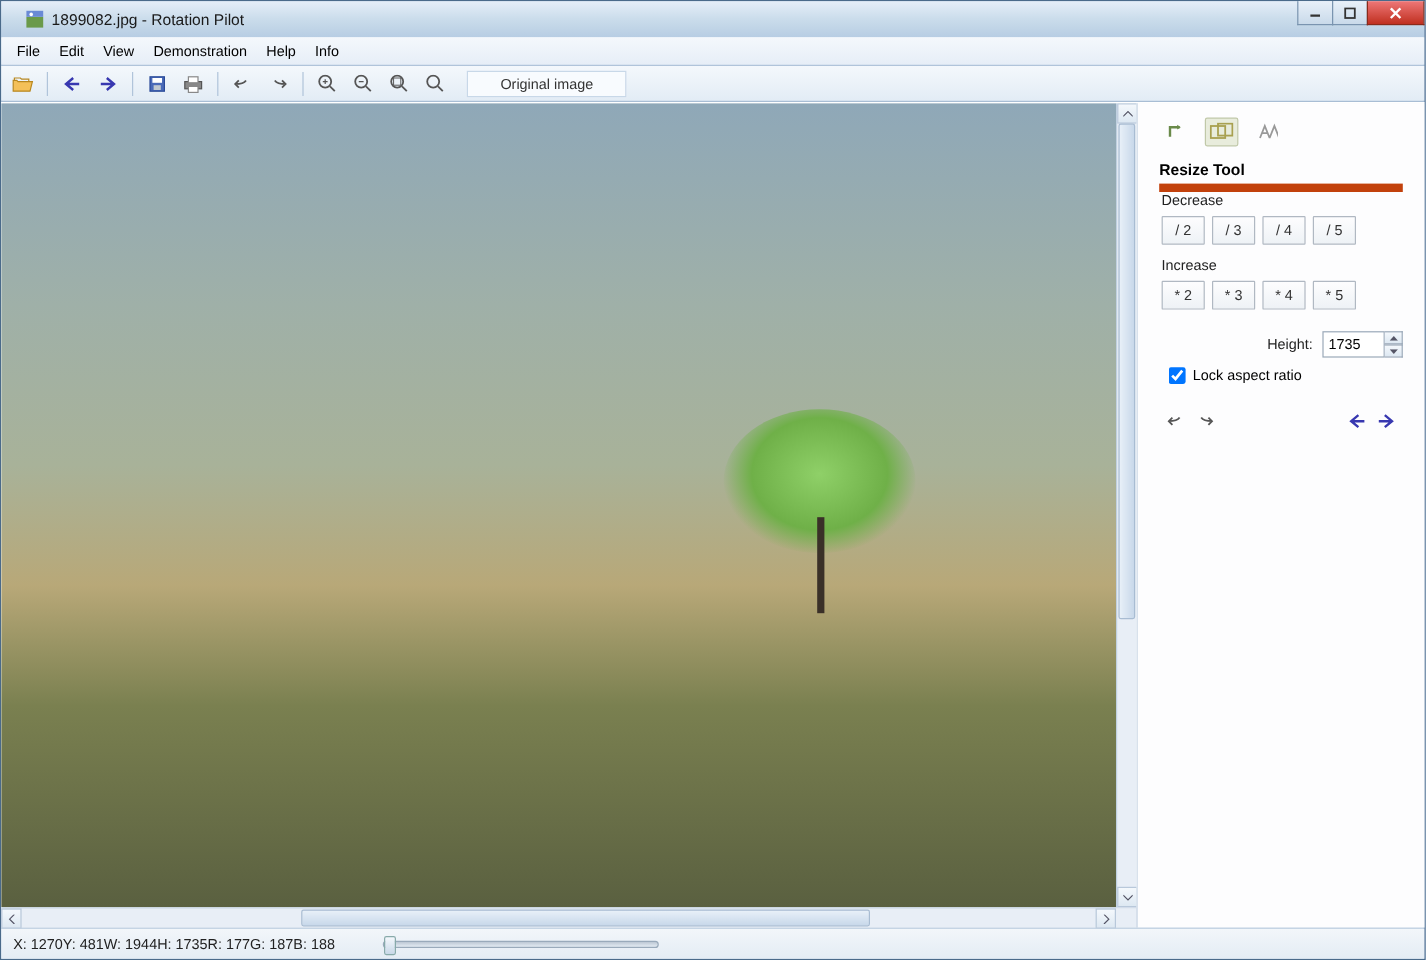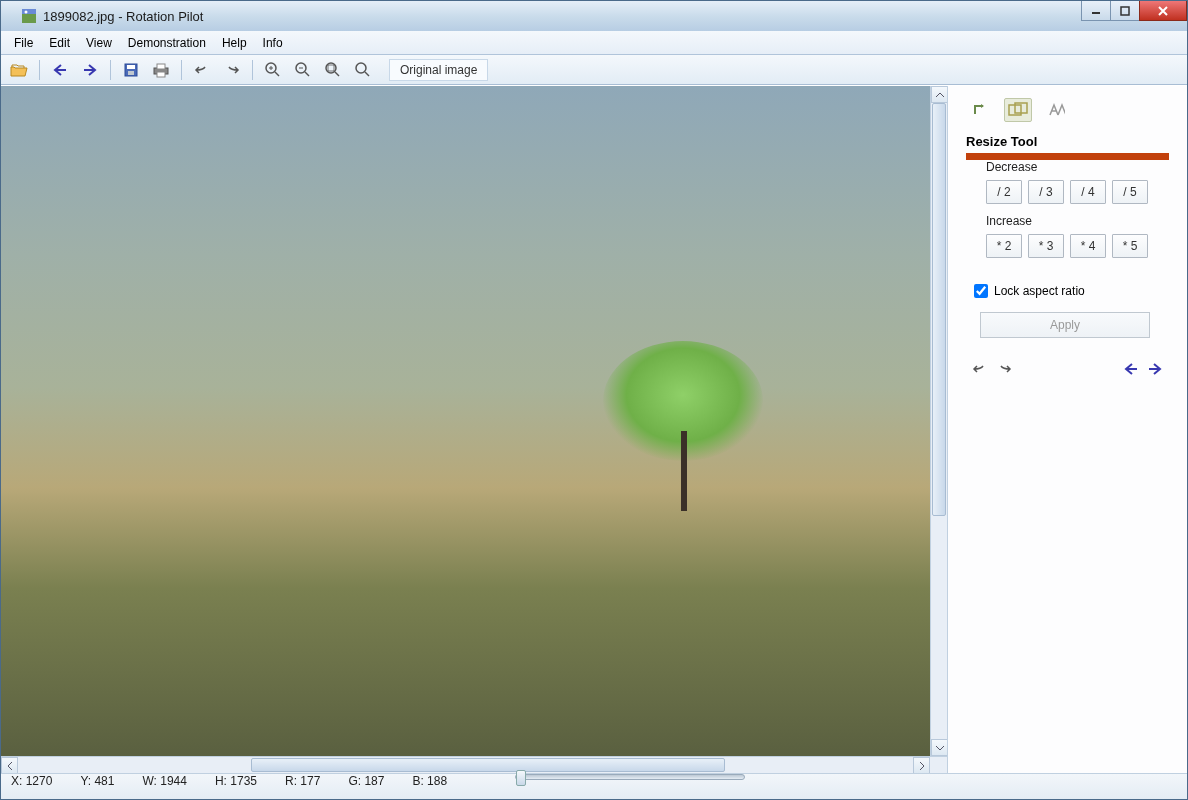--- a/index.html
+++ b/index.html
@@ -10,57 +10,57 @@
 .titlebar .title { flex: 1; color: #1a1a1a; font-size: 13px; }
 .winbtns { display: flex; height: 100%; }
 .winbtn { width: 30px; height: 20px; margin-top: 0; border: 1px solid #7a94b0; border-top: none; background: linear-gradient(to bottom, #e8f0f9, #c9daea); display: flex; align-items: center; justify-content: center; margin-left: -1px; }
 .winbtn.close { width: 48px; background: linear-gradient(to bottom, #e77, #c03020); border-color: #8a2a1a; border-top-right-radius: 0; }
 .winbtn.close svg path { stroke: #fff; }
 .menubar { height: 24px; display: flex; align-items: center; padding: 0 6px; background: linear-gradient(to bottom, #f4f8fc, #e6eef7); border-bottom: 1px solid #b0c4da; gap: 2px; }
 .menuitem { padding: 2px 7px; cursor: default; }
 .toolbar { height: 30px; display: flex; align-items: center; padding: 0 6px; background: linear-gradient(to bottom, #f4f8fc, #e2ecf5); border-bottom: 1px solid #a8bdd4; gap: 6px; }
 .tbtn { width: 24px; height: 24px; display: flex; align-items: center; justify-content: center; border-radius: 2px; }
 .tsep { width: 1px; height: 20px; background: #b0c4da; margin: 0 2px; }
-.zoomlabel { margin-left: 8px; padding: 3px 10px; background: #f8fbfe; border: 1px solid #c8d8e8; color: #333; }
+.zoomlabel { margin-left: 8px; padding: 3px 27px; background: #f8fbfe; border: 1px solid #c8d8e8; color: #333; }
 .content { flex: 1; display: flex; background: #f0f4f9; border-top: 1px solid #fff; min-height: 0; }
 .canvas-area { flex: 1; display: flex; flex-direction: column; min-width: 0; background: #f8fafc; }
 .canvas-viewport { flex: 1; position: relative; overflow: hidden; background: #f8fafc; display: flex; }
 .canvas-img { flex: 1; background: linear-gradient(to bottom, #8fa8b8 0%, #9fb0a8 25%, #a8b299 45%, #b8a878 60%, #7a8050 75%, #5a6040 100%); position: relative; }
 .tree { position: absolute; right: 18%; top: 38%; width: 160px; height: 180px; }
 .tree .crown { position: absolute; left: 0; top: 0; width: 160px; height: 120px; background: radial-gradient(ellipse at 50% 45%, #8fd068 0%, #6fb048 50%, rgba(111,176,72,0) 72%); border-radius: 50%; }
 .tree .trunk { position: absolute; left: 78px; top: 90px; width: 6px; height: 80px; background: #3a3028; }
 .vscroll { width: 17px; background: #e8eef6; border-left: 1px solid #c0d0e0; display: flex; flex-direction: column; }
 .vscroll .arrow, .hscroll .arrow { height: 17px; width: 17px; display:flex; align-items:center; justify-content:center; background: linear-gradient(#f4f8fc,#dde8f2); border:1px solid #b8c8da;}
 .vscroll .track { flex: 1; position: relative; }
 .vscroll .thumb { position: absolute; left: 1px; right: 1px; top: 0; height: 65%; background: linear-gradient(to right,#e8f0f8,#c8d8ea); border:1px solid #a8bcd2; border-radius:2px;}
 .hscroll { height: 17px; background: #e8eef6; border-top: 1px solid #c0d0e0; display: flex; }
 .hscroll .track { flex: 1; position: relative; }
 .hscroll .thumb { position: absolute; top: 1px; bottom: 1px; left: 26%; width: 53%; background: linear-gradient(#e8f0f8,#c8d8ea); border:1px solid #a8bcd2; border-radius:2px;}
 .hscroll .corner { width: 17px; background: #e8eef6; }
 .sidepanel { width: 240px; background: #fdfdfe; border-left: 1px solid #c0d0e0; padding: 12px 18px; }
 .tooltabs { display: flex; gap: 10px; margin-bottom: 12px; }
 .tooltab { width: 28px; height: 24px; display: flex; align-items: center; justify-content: center; border-radius: 2px; }
 .tooltab.active { background: #e8ecdc; border: 1px solid #c0c8a8; }
 .panel-title { font-weight: bold; font-size: 13px; border-bottom: 7px solid #c2410c; padding-bottom: 4px; }
-.panel-section { margin-left: 20px; margin-bottom: 10px; }
+.panel-section { margin-left: 2px; margin-bottom: 10px; }
 .panel-label { margin-bottom: 6px; color: #222; }
 .btnrow { display: flex; gap: 6px; }
 .sqbtn { width: 36px; height: 24px; border: 1px solid #b0b8c2; background: linear-gradient(#fdfdfe,#eef2f6); display:flex; align-items:center; justify-content:center; font-size:12px; color:#333; border-radius:1px;}
 .dimrow { display: flex; align-items: center; justify-content: flex-end; gap: 8px; margin-bottom: 8px; }
 .dimrow label { color: #222; }
 .spinwrap { display: flex; }
 .spininput { width: 52px; height: 22px; border: 1px solid #9aa8b8; padding: 0 4px; background: #fff; }
 .spinbtns { display:flex; flex-direction:column; width:15px;}
 .spinbtn { height: 11px; border:1px solid #9aa8b8; border-left:none; background: linear-gradient(#f4f8fc,#dde8f2); display:flex; align-items:center; justify-content:center;}
 .chkrow { display:flex; align-items:center; gap:6px; margin: 8px 0 14px 8px;}
 .chkrow input { width:14px; height:14px; }
 .applybtn { width: 170px; height: 26px; margin-left: 14px; border: 1px solid #c0c8d0; background: linear-gradient(#f8fafc,#eef2f6); color: #9a9a9a; display:flex; align-items:center; justify-content:center;}
 .panel-nav { display: flex; justify-content: space-between; margin-top: 24px; padding: 0 6px;}
 .panel-nav .grp { display:flex; gap:8px;}
-.statusbar { height: 26px; background: linear-gradient(#f2f6fa,#e4ecf4); border-top: 1px solid #c0d0e0; display: flex; padding: 0 10px; gap: 28px; color: #222;}
+.statusbar { height: 26px; background: linear-gradient(#f2f6fa,#e4ecf4); border-top: 1px solid #c0d0e0; display: flex; align-items: center; padding: 0 10px; color: #222;}
 .statusbar .slider { margin-left: 40px; width: 230px; height: 6px; background: linear-gradient(#bcc8d4,#e4ecf4); border:1px solid #9ab; border-radius:3px; position:relative;}
 .statusbar .slider .knob { position:absolute; left:0; top:-5px; width:10px; height:16px; background: linear-gradient(#f4f8fc,#c8d8e8); border:1px solid #8aa; border-radius:2px;}
 svg { display:block; }
 </style>
 </head>
 <body>
 
 <div class="window">
   <div class="titlebar">
     <span class="icon">
@@ -253,27 +253,44 @@
         <div class="panel-label">Increase</div>
         <div class="btnrow">
           <div class="sqbtn">* 2</div>
           <div class="sqbtn">* 3</div>
           <div class="sqbtn">* 4</div>
           <div class="sqbtn">* 5</div>
         </div>
       </div>
 
       <div style="height:8px"></div>
+      <div class="dimrow">
+        <label>Height:</label>
+        <div class="spinwrap">
+          <input class="spininput" value="1735" style="">
+          <div class="spinbtns">
+            <div class="spinbtn">
+                <svg width="7" height="4">
+                  <path d="M0 4 L3.5 0 L7 4" fill="#556"></path>
+                </svg>
+              </div>
+            <div class="spinbtn">
+                <svg width="7" height="4">
+                  <path d="M0 0 L3.5 4 L7 0" fill="#556"></path>
+                </svg>
+              </div>
+          </div>
+        </div>
+      </div>
 
       <div class="chkrow">
         <input type="checkbox" checked="" style="">
         <span>Lock aspect ratio</span>
       </div>
 
-      <div class="applybtn">Apply</div>
 
       <div class="panel-nav">
         <div class="grp">
           <span>
               <svg width="16" height="14">
                 <path d="M5 4 L2 7 L5 10 M2 7 Q9 7 11 4" fill="none" stroke="#555" stroke-width="1.5"></path>
               </svg>
             </span>
           <span>
               <svg width="16" height="14">

